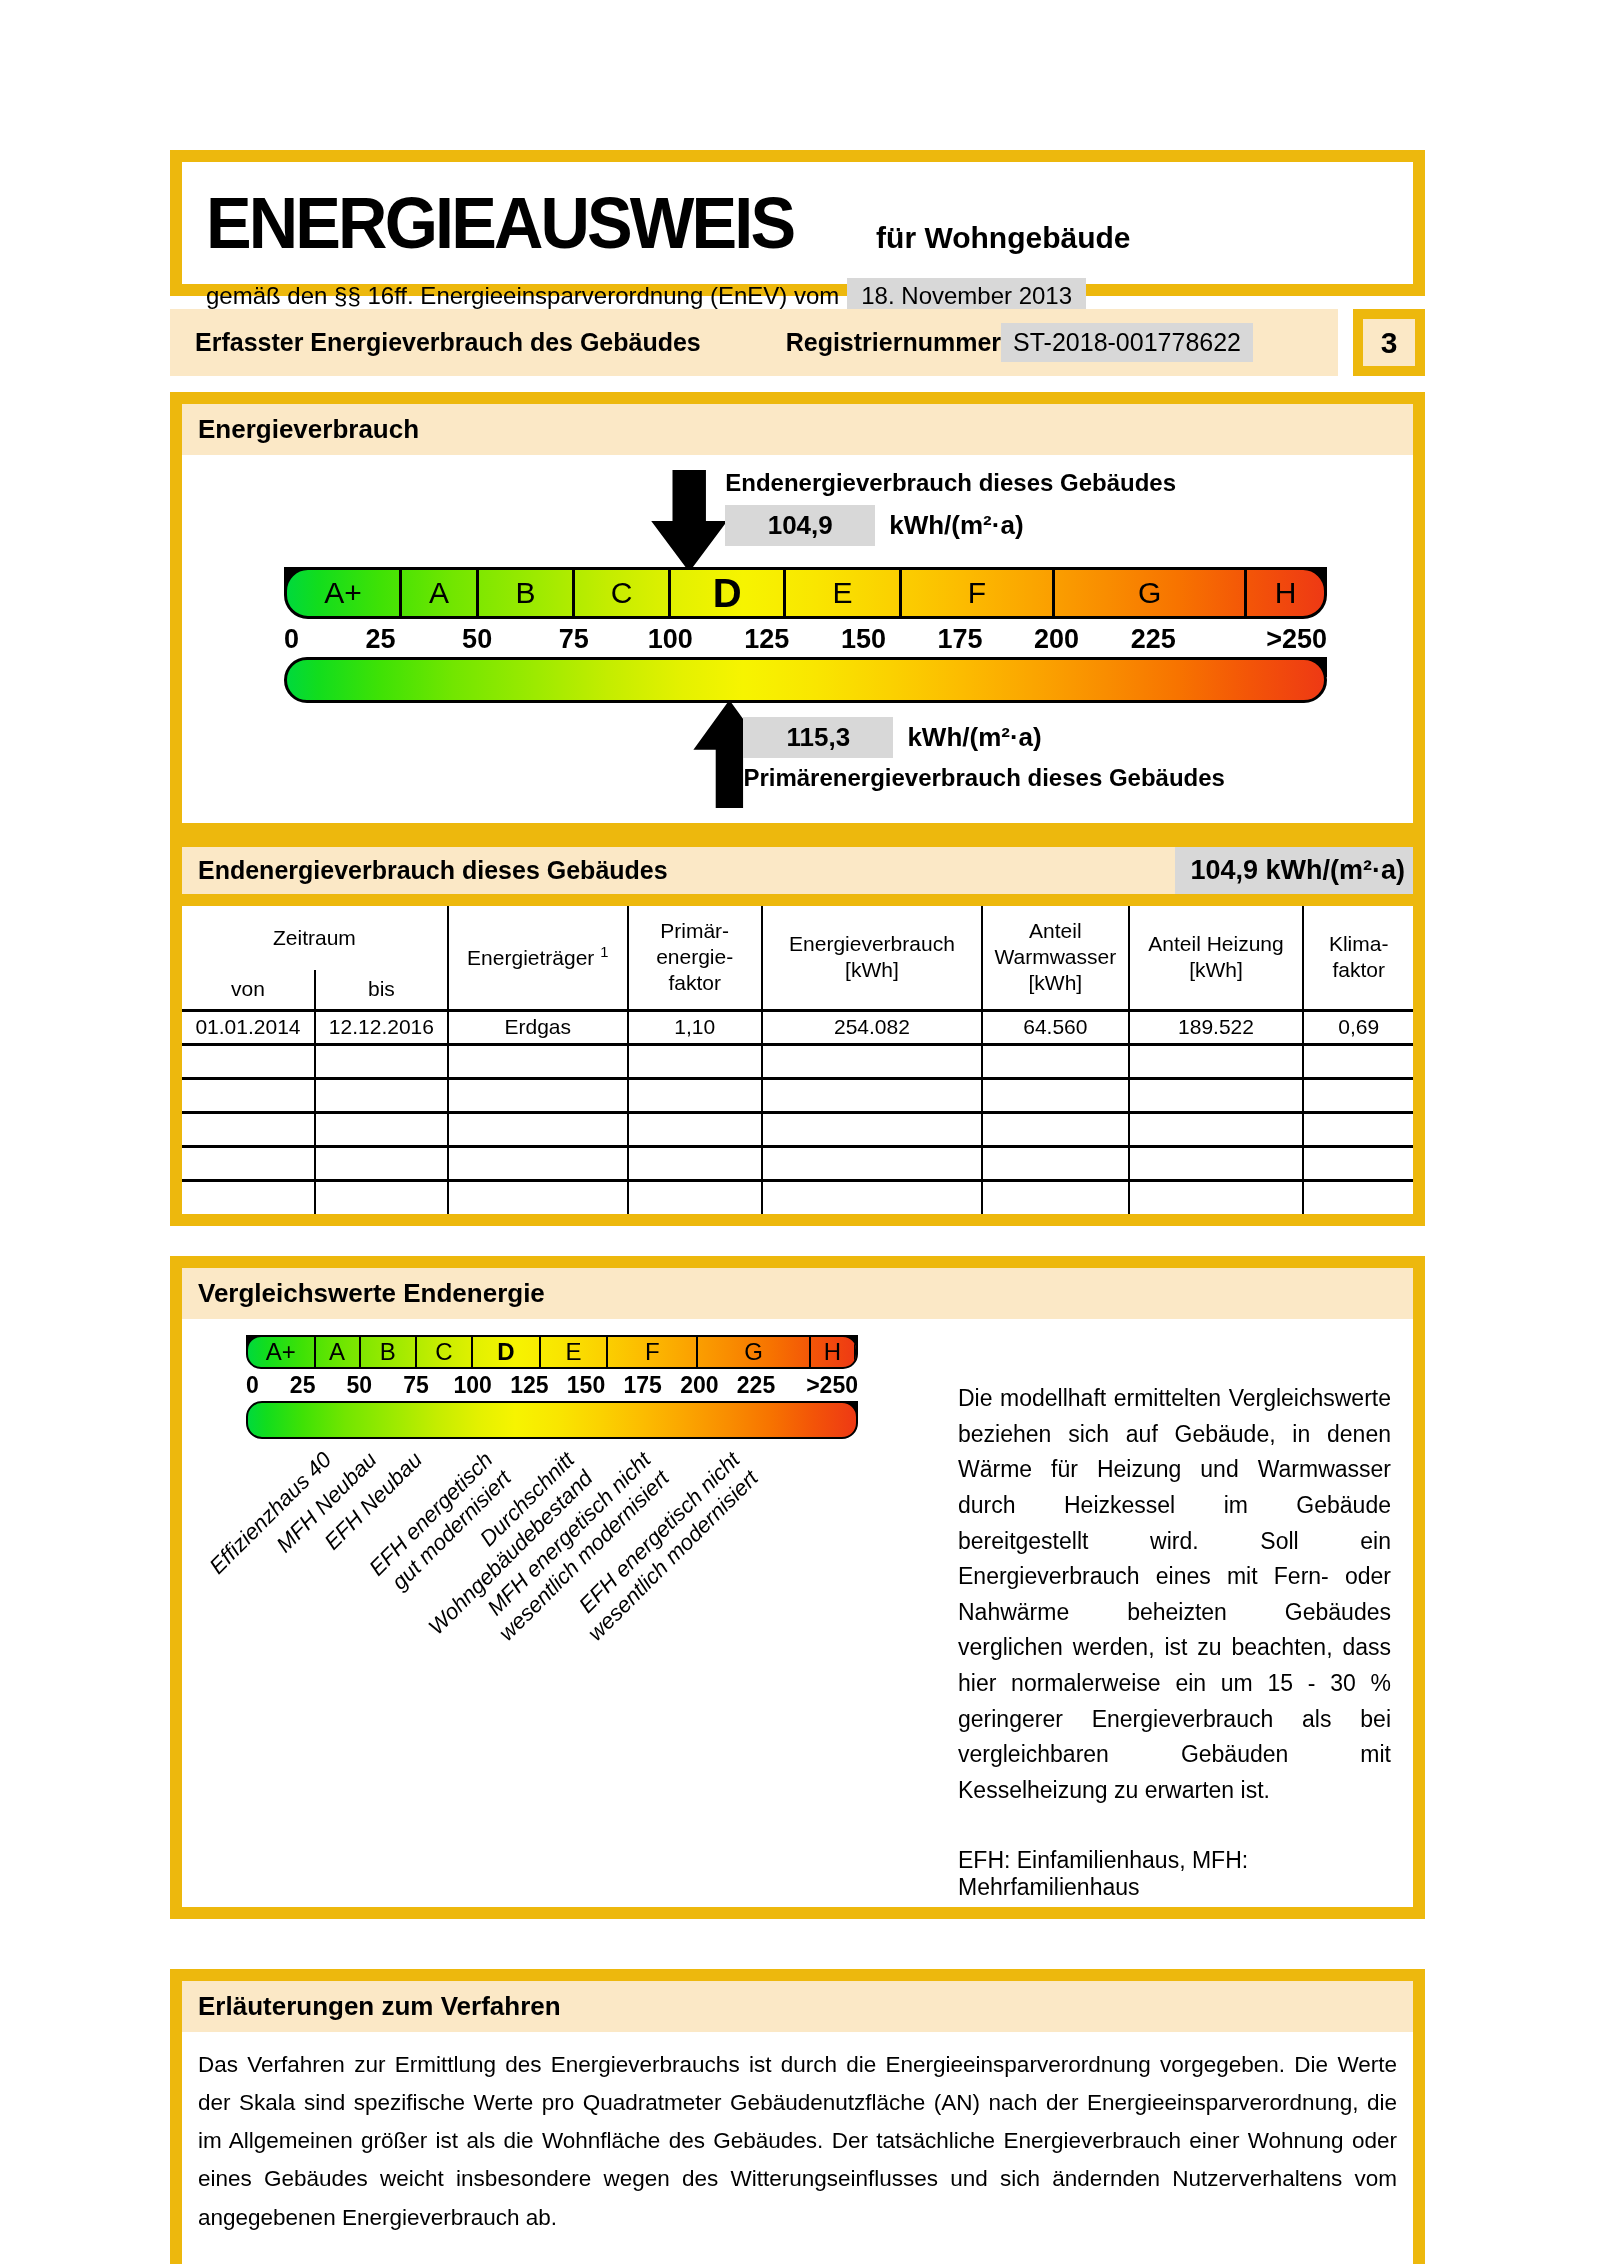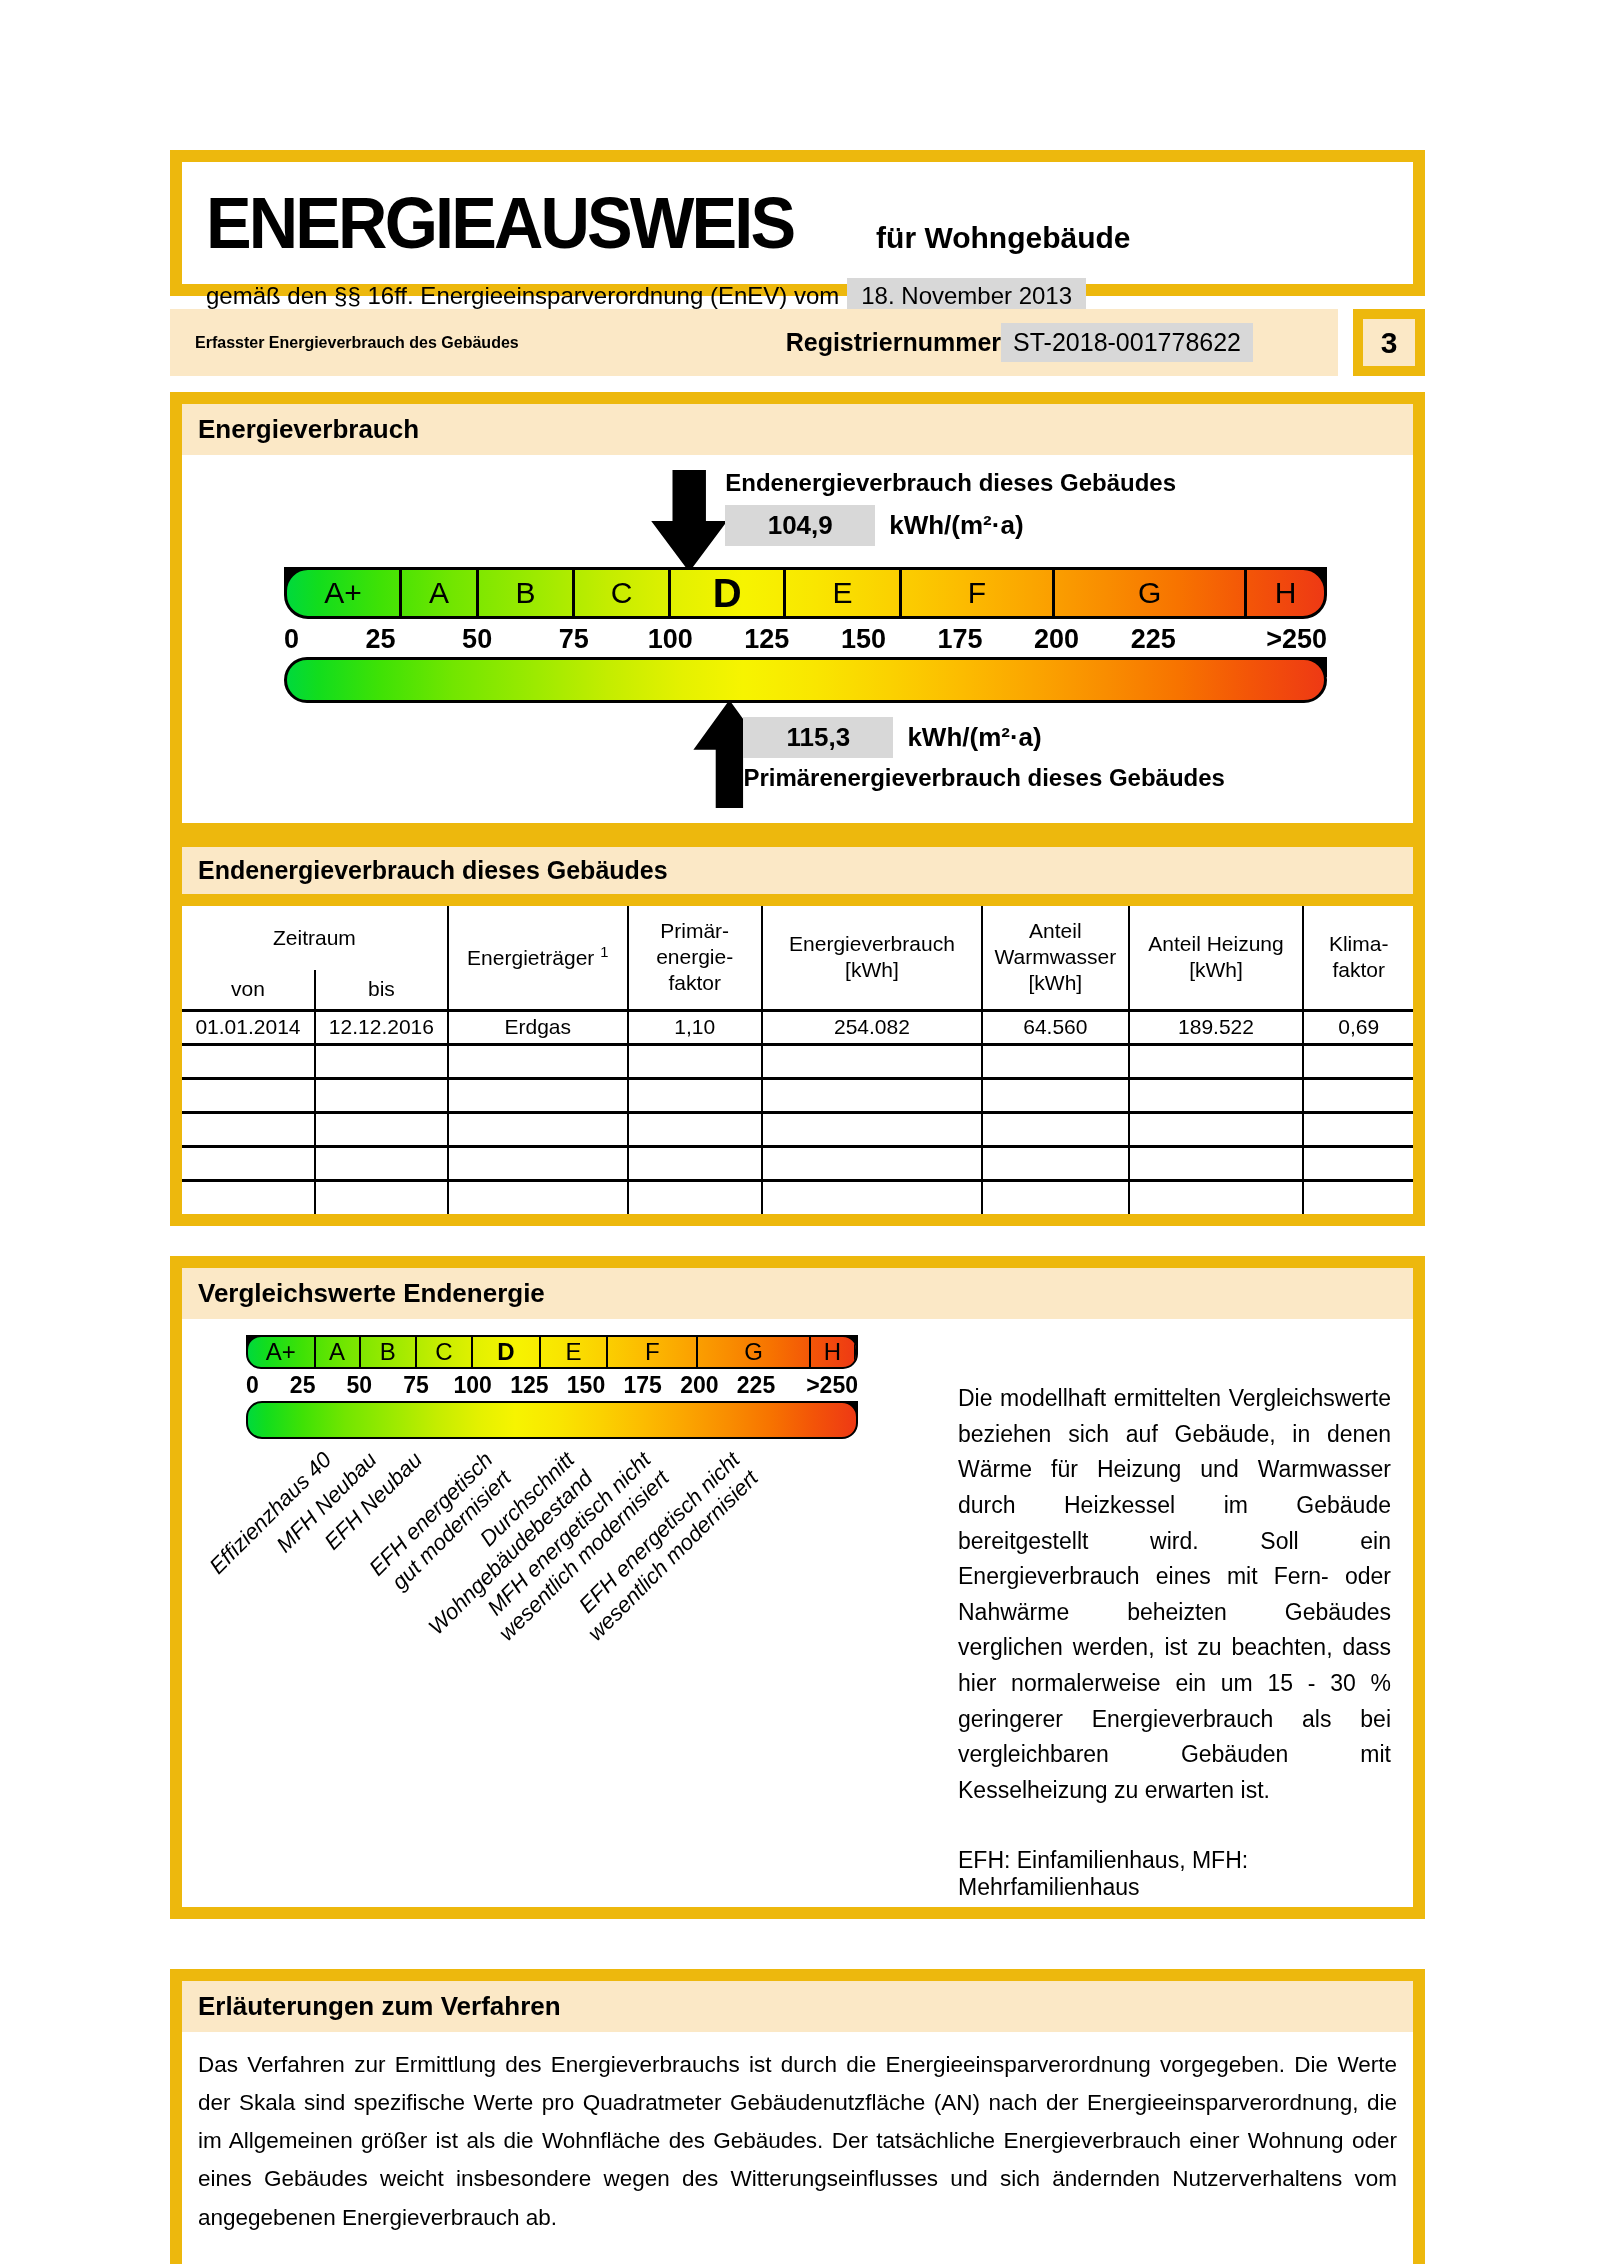--- a/index.html
+++ b/index.html
@@ -20,21 +20,21 @@
   .main-title{font-size:72px;font-weight:bold;letter-spacing:-3px;white-space:nowrap;
               transform:scaleX(.95);transform-origin:left bottom;}
   .sub-title{font-size:30px;font-weight:bold;margin-left:52px;white-space:nowrap;}
   .law-line{font-size:24px;margin-top:18px;}
   .law-date{background:var(--gray);padding:4px 14px;margin-left:8px;}
 
   
   .reg-row{display:flex;margin-top:13px;height:67px;}
   .reg-bar{flex:1;background:var(--tan);display:flex;align-items:center;justify-content:space-between;
            padding-left:25px;}
-  .reg-left{font-weight:bold;font-size:16px;}
+  .reg-left{font-weight:bold;font-size:25px;}
   .reg-right{display:flex;align-items:center;font-size:25px;margin-right:85px;}
   .reg-label{font-weight:bold;}
   .reg-num{background:var(--gray);padding:5px 12px;}
   .page-box{width:72px;margin-left:15px;border:10px solid var(--yellow);background:var(--tan);
             display:flex;align-items:center;justify-content:center;font-size:30px;font-weight:bold;}
 
   
   .section{border:12px solid var(--yellow);background:#fff;}
   .section-strip{background:var(--tan);font-weight:bold;font-size:26px;padding:10px 16px;}
   .m16{margin-top:16px;}
@@ -205,20 +205,21 @@
       </div>
 
     </div>
   </div>
 
   <div class="section">
     <div class="end-row">
       <div class="end-row-left">
         <div class="end-title">Endenergieverbrauch dieses Gebäudes</div>
       </div>
+      <div class="end-value">104,9 kWh/(m²·a)</div>
     </div>
     <div class="divider"></div>
 
     <table class="verbrauch">
       <colgroup>
         <col style="width:10.8%">
           <col style="width:10.8%">
           <col style="width:14.6%">
           <col style="width:10.9%">
         <col style="width:17.9%">

